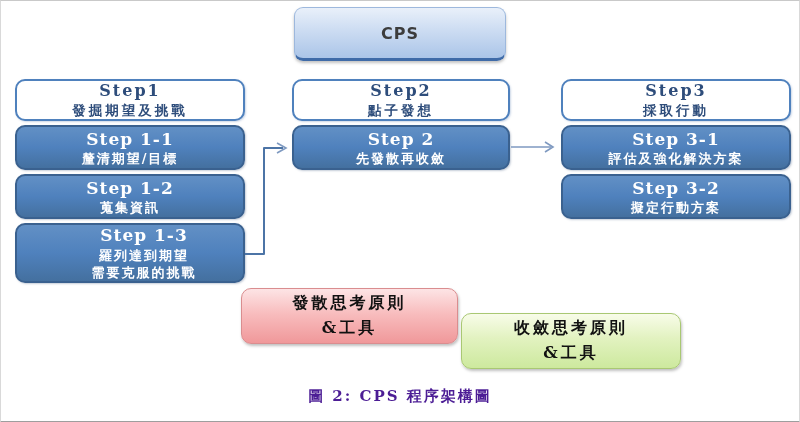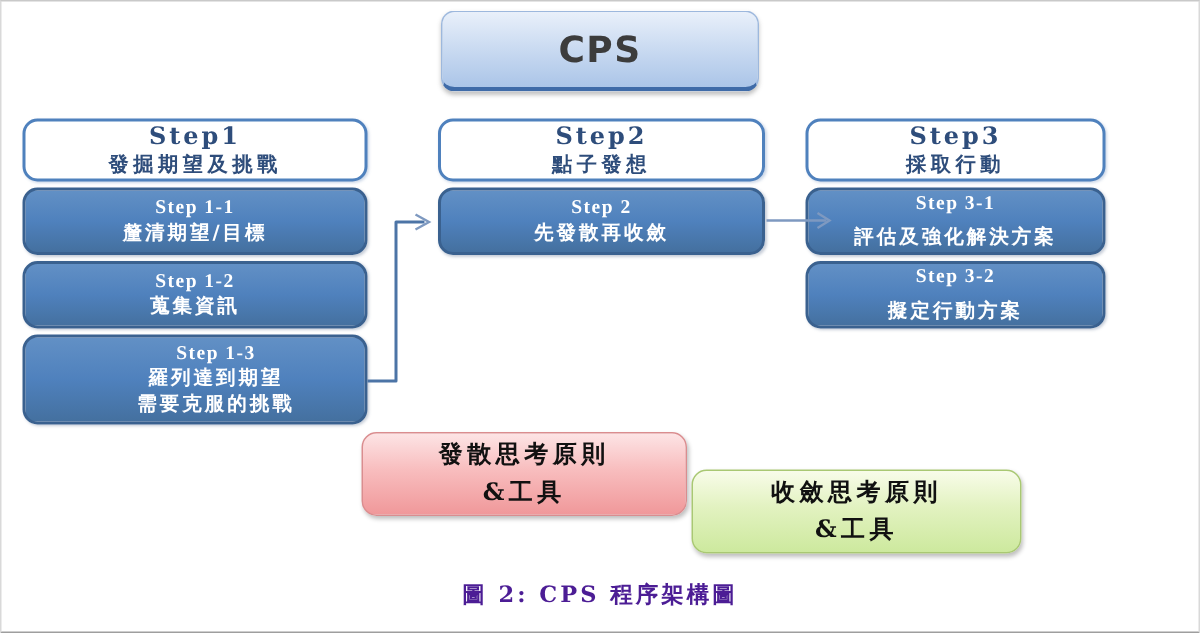--- a/index.html
+++ b/index.html
@@ -12,36 +12,36 @@
   }
   .box{position:absolute;display:flex;flex-direction:column;justify-content:center;
        align-items:center;text-align:center;box-sizing:border-box;}
   
   .cps{
     left:293px;top:6px;width:212px;height:54px;border-radius:9px;
     background:linear-gradient(180deg,#e9f0fa 0%,#ccdcf2 45%,#abc5e8 100%);
     border:1px solid #9db8dd;border-bottom:3px solid #3f6ba8;
     box-shadow:0 2px 3px rgba(80,80,80,0.35);
     font-family:"DejaVu Sans","Liberation Sans",sans-serif;
-    font-weight:bold;font-size:24px;color:#3c3c3c;letter-spacing:1px;
+    font-weight:bold;font-size:16px;color:#3c3c3c;letter-spacing:1px;
   }
   
   .hdr{
     background:#ffffff;border:2px solid #4f81bd;border-radius:10px;
     color:#2e4d7b;box-shadow:1px 1px 2px rgba(110,140,185,0.35);
   }
   .hdr .l1{font-size:16px;font-weight:bold;letter-spacing:2px;line-height:1.25;}
   .hdr .l2{font-size:13.5px;font-weight:bold;letter-spacing:3px;line-height:1.35;}
   
   .blue{
     background:linear-gradient(180deg,#6290c5 0%,#4f81bd 50%,#44709f 100%);
     border:2px solid #3a618f;border-radius:10px;color:#ffffff;
     box-shadow:1px 1px 2px rgba(90,110,140,0.35);
   }
-  .blue .l1{font-size:13px;font-weight:bold;letter-spacing:1px;line-height:1.3;font-family:Liberation Serif, serif;}
+  .blue .l1{font-size:17px;font-weight:bold;letter-spacing:1px;line-height:1.3;}
   .blue .l2{font-size:13px;font-weight:bold;letter-spacing:2px;line-height:1.35;}
   
   .tool{border-radius:10px;color:#111;font-weight:bold;font-size:16px;
         letter-spacing:3px;line-height:1.55;box-shadow:1px 2px 3px rgba(0,0,0,0.25);align-items:center;}
   .tool-pink{
     left:240px;top:287px;width:217px;height:56px;
     background:linear-gradient(180deg,#fde4e5 0%,#f8bdbe 45%,#f0989a 100%);
     border:1px solid #da8d8f;
   }
   .tool-green{
@@ -49,21 +49,21 @@
     background:linear-gradient(180deg,#f8fce9 0%,#e2f2c0 45%,#cde99e 100%);
     border:1px solid #a9c873;
     margin-top:25px;
   }
   .caption{
     position:absolute;left:0;top:386px;width:100%;text-align:center;
     font-size:15px;font-weight:bold;color:#4c1d95;letter-spacing:2px;
   }
   svg.overlay{position:absolute;left:0;top:0;pointer-events:none;}
   
-  .c1{left:14px;width:230px;}  .c2{left:291px;width:218px;}  .c3{left:536px;width:200px;justify-content:space-between;}
+  .c1{left:14px;width:230px;}  .c2{left:291px;width:218px;}  .c3{left:560px;width:230px;}
   .rowH{top:78px;height:42px;} .row1{top:124px;height:45px;}
   .row2{top:173px;height:45px;} .row3{top:222px;height:60px;padding-left:28px;}
 </style>
 </head>
 <body>
 
 <div id="canvas">
 
   <div class="box cps">
     <span>CPS</span>

